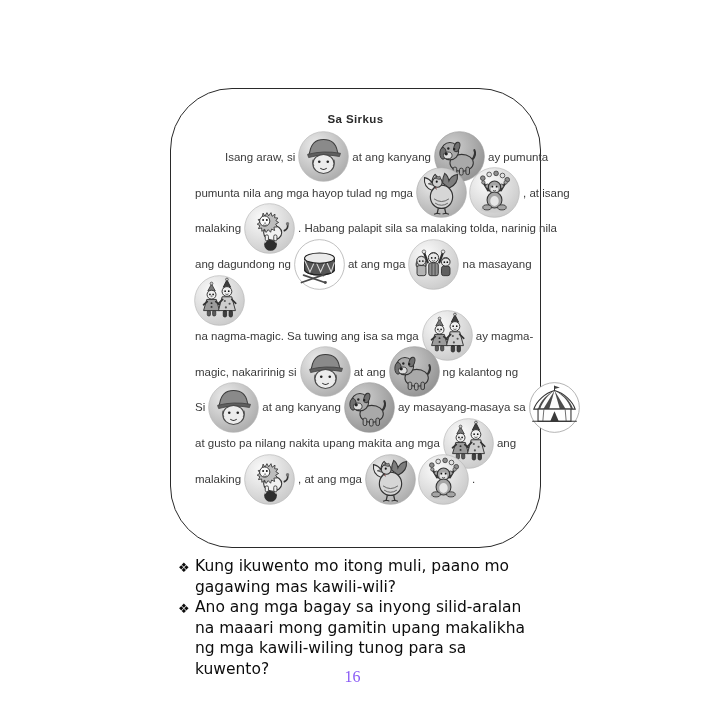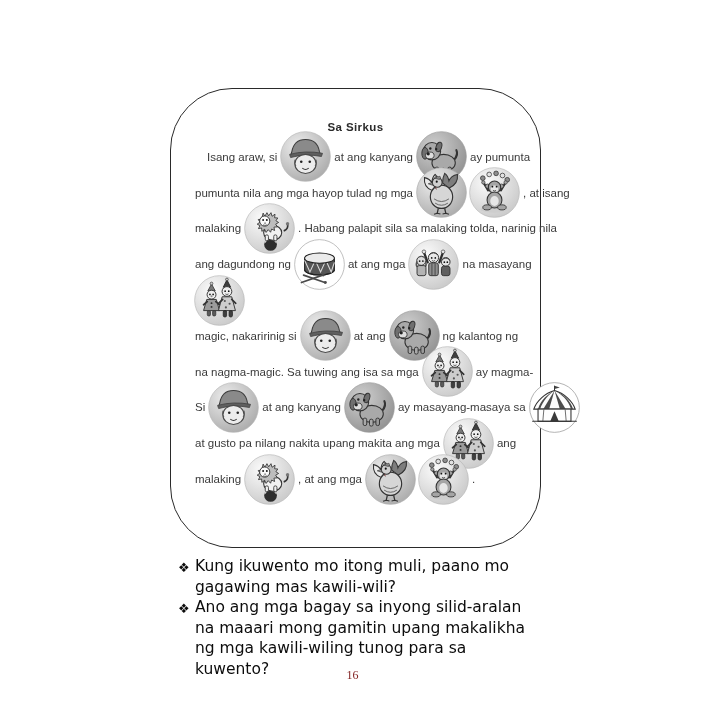--- a/index.html
+++ b/index.html
@@ -2,35 +2,35 @@
 <html><head>
 <meta charset="utf-8">
 <style>
   html,body{margin:0;padding:0;background:#fff;}
   .page{position:relative;width:705px;height:705px;background:#ffffff;overflow:hidden;
         font-family:"Liberation Sans",sans-serif;color:#222;}
   .title{position:absolute;left:163px;top:59px;font-family:"DejaVu Sans",sans-serif;
          font-weight:bold;font-size:15.5px;letter-spacing:.2px;color:#101010;}
   .storybox{position:absolute;left:170px;top:88px;width:371px;height:460px;
             border:1.5px solid #2a2a2a;border-radius:62px;box-sizing:border-box;}
-  .storyhead{margin-top:32px;text-align:center;font-weight:bold;font-size:11.5px;
+  .storyhead{margin-top:24px;text-align:center;font-weight:bold;font-size:11.5px;
              letter-spacing:.4px;color:#2b2b2b;}
   .story{position:absolute;left:22px;top:50px;right:12px;}
   .line{display:flex;align-items:center;height:35.8px;white-space:nowrap;}
-  .line.indent{margin-left:12px;}
+  .line.indent{margin-left:30px;}
   .w{font-size:11.5px;color:#3a3a3a;margin:0 2px;}
   .pic{flex:0 0 auto;width:51px;height:51px;margin:-9px 1px;}
   .pic svg{width:51px;height:51px;display:block;}
   .questions{position:absolute;left:178px;top:556px;width:366px;}
   .q{display:flex;font-family:"DejaVu Sans",sans-serif;font-size:15.5px;
      line-height:20.5px;color:#0c0c0c;}
   .q .b{flex:0 0 17px;font-size:13px;padding-top:2px;color:#0c0c0c;}
   .q .t{flex:1;white-space:normal;}
   .pagenum{position:absolute;left:0;right:0;top:668px;text-align:center;
-           font-family:"Liberation Serif",serif;font-size:12px;color:#7f1d1d;}
+           font-family:"Liberation Serif",serif;font-size:16px;color:#8b5cf6;}
 </style>
 </head>
 <body>
 
 <svg width="0" height="0" style="position:absolute" aria-hidden="true">
   <defs>
     <radialGradient id="g-light" cx="35%" cy="30%" r="80%">
       <stop offset="0%" stop-color="#fbfbfb"></stop>
         <stop offset="100%" stop-color="#c7c7c7"></stop>
     </radialGradient>
@@ -272,42 +272,42 @@
           <span class="w">na masayang</span>
         </div>
         <div class="line">
           <span class="pic">
             <svg viewBox="0 0 48 48">
               <use href="#sym-clowns"></use>
             </svg>
           </span>
         </div>
         <div class="line">
+          <span class="w">na nagma-magic. Sa tuwing ang isa sa mga</span>
+          <span class="pic">
+            <svg viewBox="0 0 48 48">
+              <use href="#sym-clowns"></use>
+            </svg>
+          </span>
+          <span class="w">ay magma-</span>
+        </div>
+        <div class="line">
           <span class="w">magic,  nakaririnig si</span>
           <span class="pic">
             <svg viewBox="0 0 48 48">
               <use href="#sym-boy"></use>
             </svg>
           </span>
           <span class="w">at ang</span>
           <span class="pic">
             <svg viewBox="0 0 48 48">
               <use href="#sym-dog"></use>
             </svg>
           </span>
           <span class="w">ng kalantog ng</span>
-        </div>
-        <div class="line">
-          <span class="w">na nagma-magic. Sa tuwing ang isa sa mga</span>
-          <span class="pic">
-            <svg viewBox="0 0 48 48">
-              <use href="#sym-clowns"></use>
-            </svg>
-          </span>
-          <span class="w">ay magma-</span>
         </div>
         <div class="line">
           <span class="w">Si</span>
           <span class="pic">
             <svg viewBox="0 0 48 48">
               <use href="#sym-boy"></use>
             </svg>
           </span>
           <span class="w">at ang kanyang</span>
           <span class="pic">

